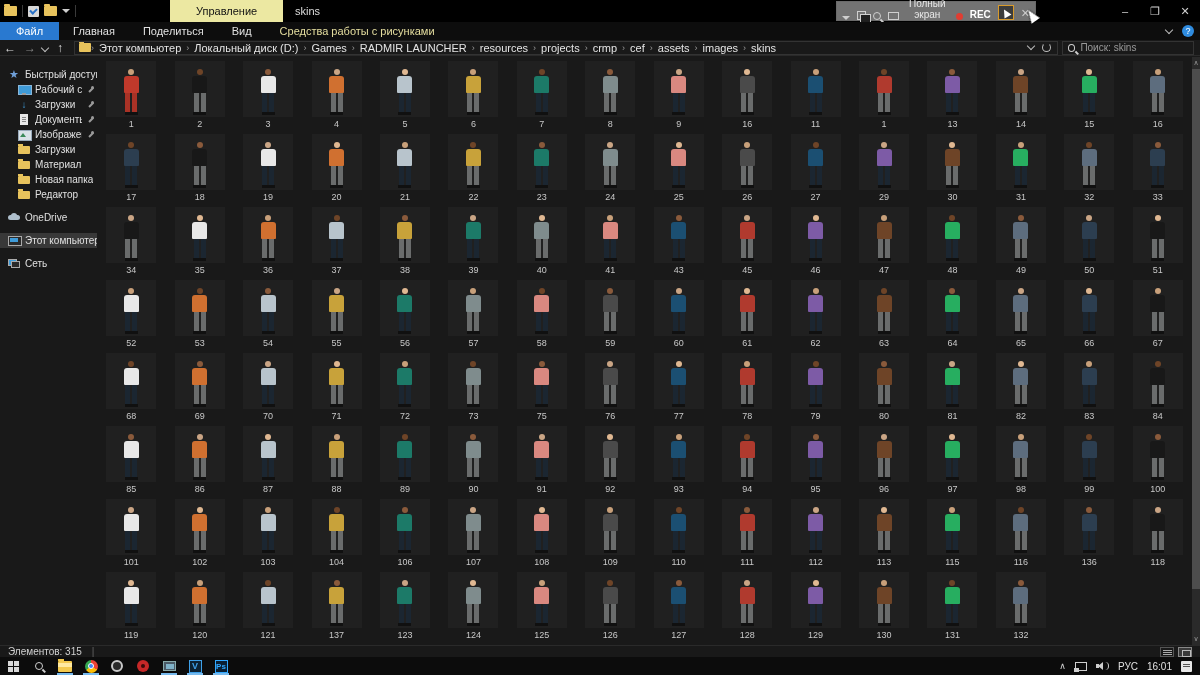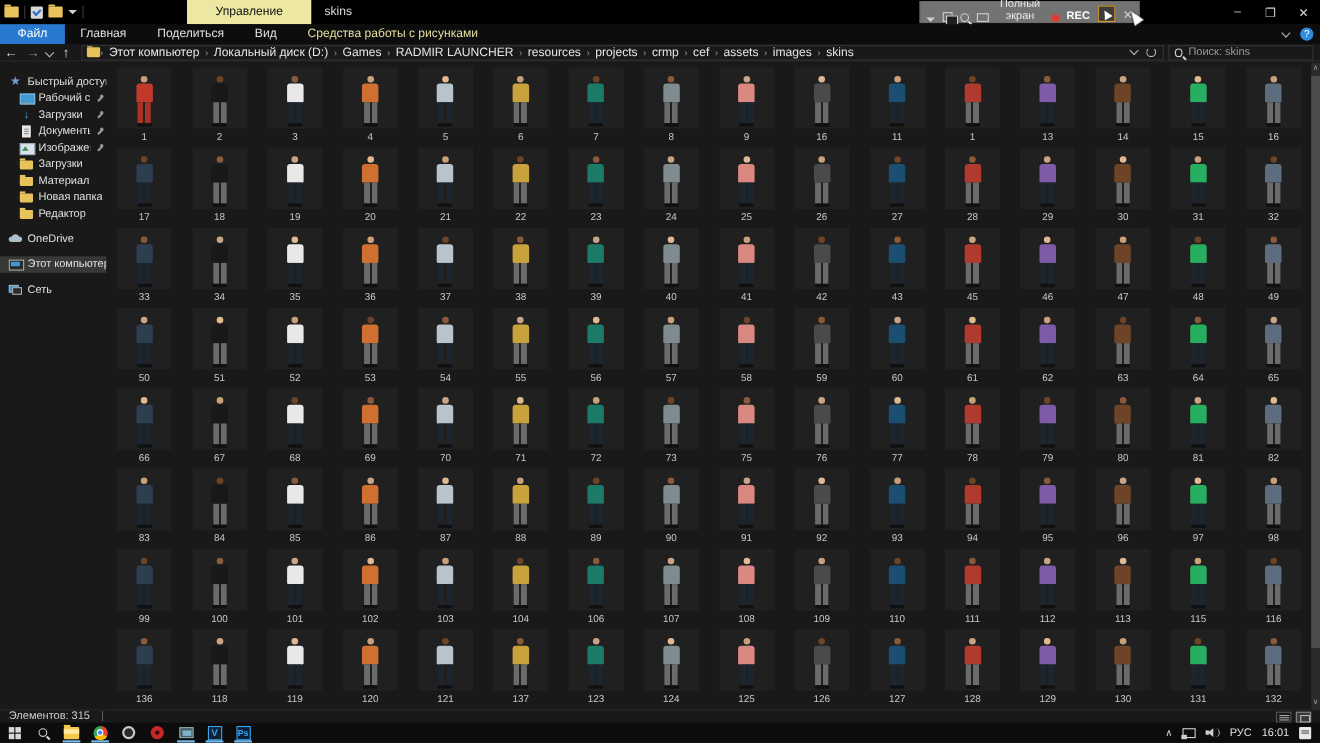--- a/index.html
+++ b/index.html
@@ -584,31 +584,20 @@
           <div class="f-torso" style="background: rgb(27, 79, 114);"></div>
           <div class="f-legs" style="background: linear-gradient(to right, rgb(27, 38, 49) 42%, rgb(32, 32, 32) 42%, rgb(32, 32, 32) 58%, rgb(27, 38, 49) 58%);"></div>
           <div class="f-feet"></div>
         </div>
       </div>
       <div class="num">27</div>
     </div>
     <div class="tile">
       <div class="thumb">
         <div class="fig">
-          <div class="f-head" style="background: rgb(138, 90, 59);"></div>
-          <div class="f-torso" style="background: rgb(176, 58, 46);"></div>
-          <div class="f-legs" style="background: linear-gradient(to right, rgb(106, 108, 108) 42%, rgb(32, 32, 32) 42%, rgb(32, 32, 32) 58%, rgb(106, 108, 108) 58%);"></div>
-          <div class="f-feet"></div>
-        </div>
-      </div>
-      <div class="num">28</div>
-    </div>
-    <div class="tile">
-      <div class="thumb">
-        <div class="fig">
           <div class="f-head" style="background: rgb(202, 165, 133);"></div>
           <div class="f-torso" style="background: rgb(125, 91, 166);"></div>
           <div class="f-legs" style="background: linear-gradient(to right, rgb(27, 38, 49) 42%, rgb(32, 32, 32) 42%, rgb(32, 32, 32) 58%, rgb(27, 38, 49) 58%);"></div>
           <div class="f-feet"></div>
         </div>
       </div>
       <div class="num">29</div>
     </div>
     <div class="tile">
       <div class="thumb">
@@ -734,31 +723,20 @@
     <div class="tile">
       <div class="thumb">
         <div class="fig">
           <div class="f-head" style="background: rgb(200, 160, 122);"></div>
           <div class="f-torso" style="background: rgb(217, 136, 128);"></div>
           <div class="f-legs" style="background: linear-gradient(to right, rgb(27, 38, 49) 42%, rgb(32, 32, 32) 42%, rgb(32, 32, 32) 58%, rgb(27, 38, 49) 58%);"></div>
           <div class="f-feet"></div>
         </div>
       </div>
       <div class="num">41</div>
-    </div>
-    <div class="tile">
-      <div class="thumb">
-        <div class="fig">
-          <div class="f-head" style="background: rgb(110, 68, 39);"></div>
-          <div class="f-torso" style="background: rgb(74, 74, 74);"></div>
-          <div class="f-legs" style="background: linear-gradient(to right, rgb(106, 108, 108) 42%, rgb(32, 32, 32) 42%, rgb(32, 32, 32) 58%, rgb(106, 108, 108) 58%);"></div>
-          <div class="f-feet"></div>
-        </div>
-      </div>
-      <div class="num">42</div>
     </div>
     <div class="tile">
       <div class="thumb">
         <div class="fig">
           <div class="f-head" style="background: rgb(138, 90, 59);"></div>
           <div class="f-torso" style="background: rgb(27, 79, 114);"></div>
           <div class="f-legs" style="background: linear-gradient(to right, rgb(27, 38, 49) 42%, rgb(32, 32, 32) 42%, rgb(32, 32, 32) 58%, rgb(27, 38, 49) 58%);"></div>
           <div class="f-feet"></div>
         </div>
       </div>

